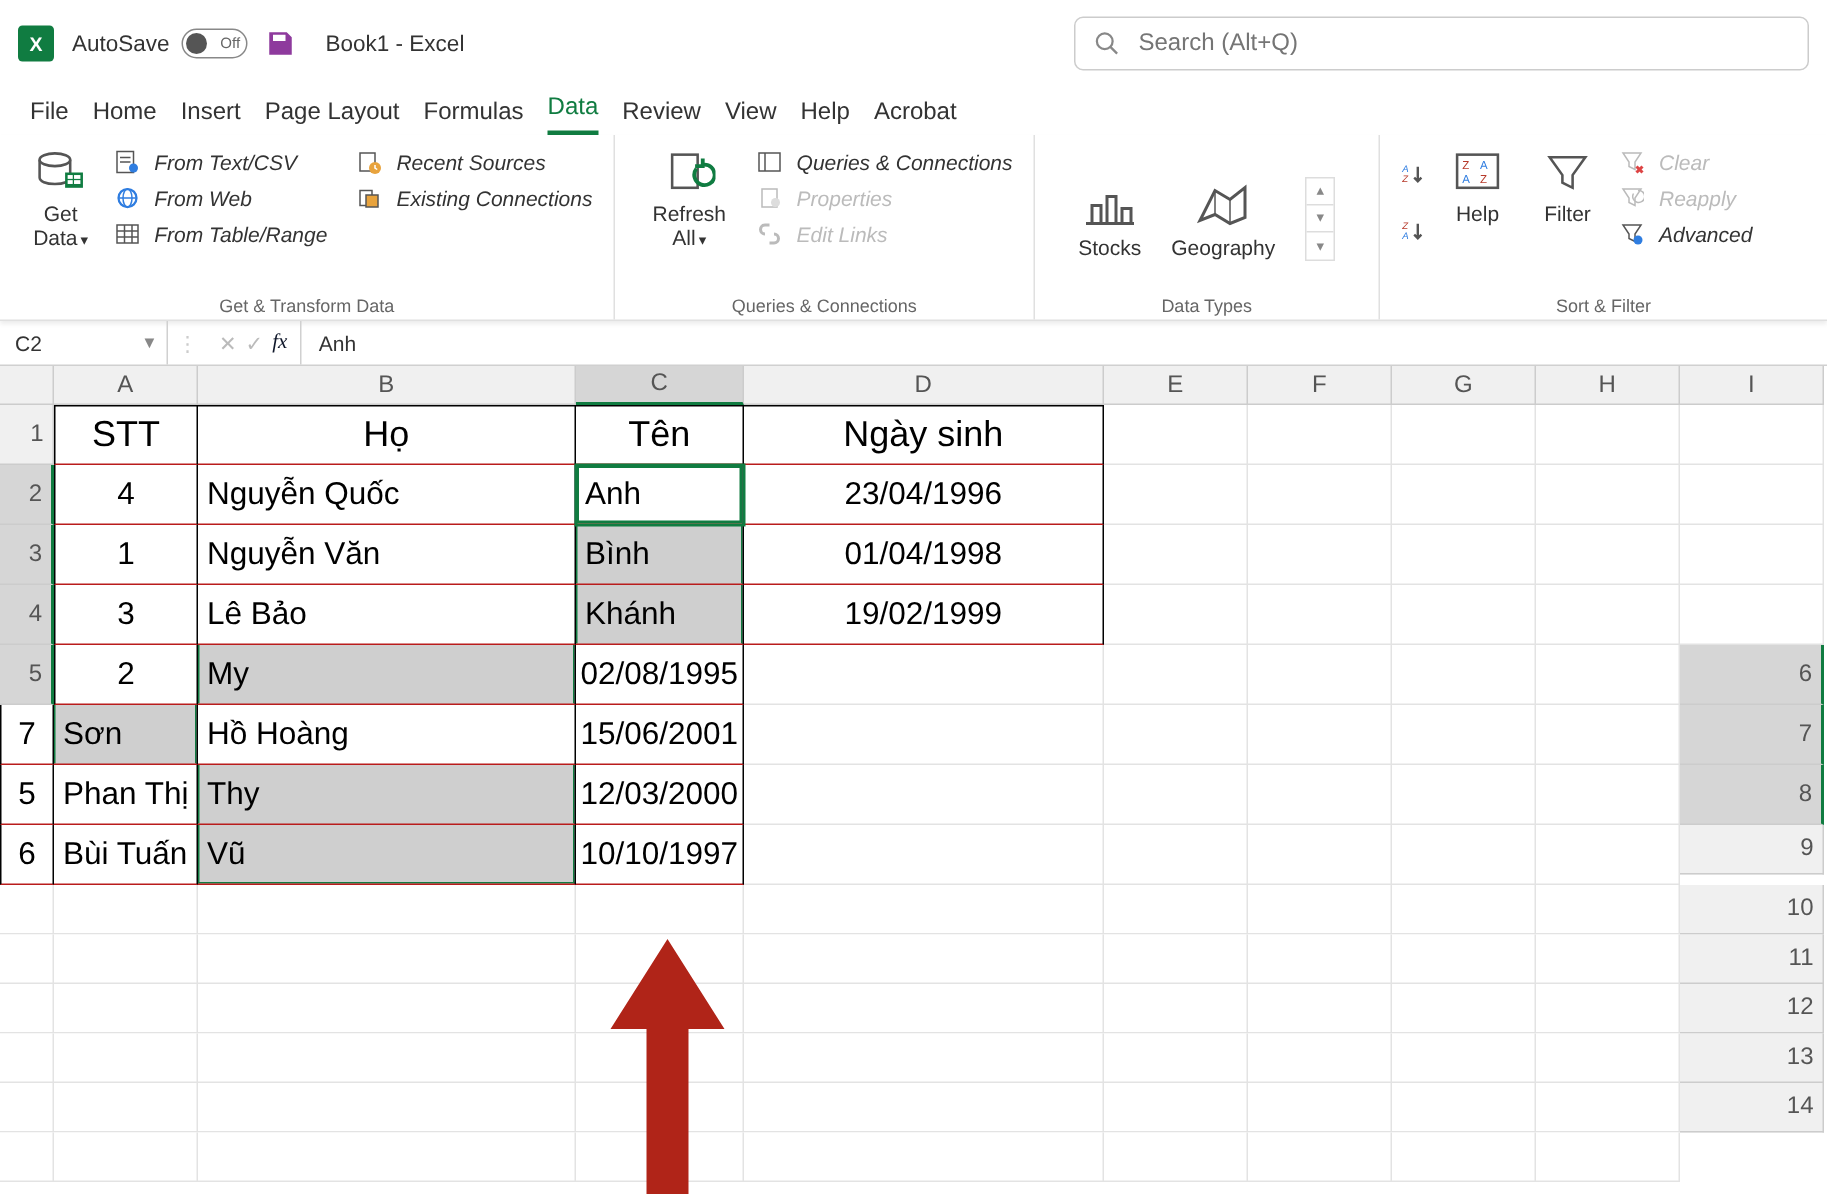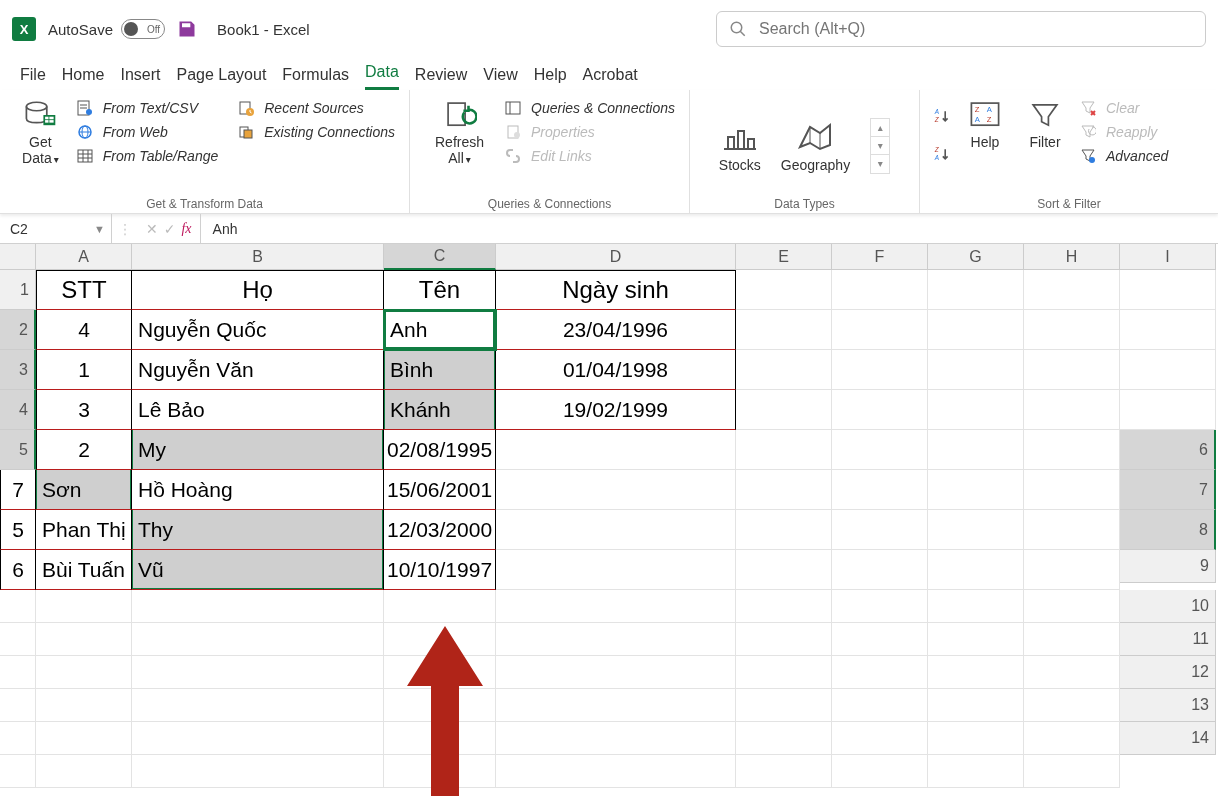--- a/index.html
+++ b/index.html
@@ -151,21 +151,21 @@
     padding:0 6px 0 10px;
   }
   .name-box .dd { color:#888; font-size:11px; }
   .fx-controls {
     display:flex; align-items:center; gap:6px;
     padding: 0 8px;
     border-right:1px solid var(--border-gray);
     height:100%;
     color:#bbb;
   }
-  .fx-controls .fx { font-style:italic; font-family:"Times New Roman",serif; color:#be185d;}
+  .fx-controls .fx { font-style:italic; font-family:"Times New Roman",serif; color:#0f172a;}
   .formula-input { padding-left:12px; flex:1; }
 
   
   .sheet {
     display:grid;
     grid-template-columns: 36px 96px 252px 112px 240px repeat(5, 96px);
     font-size:21px;
     font-family: Arial, sans-serif;
   }
   .corner, .col-h, .row-h {

